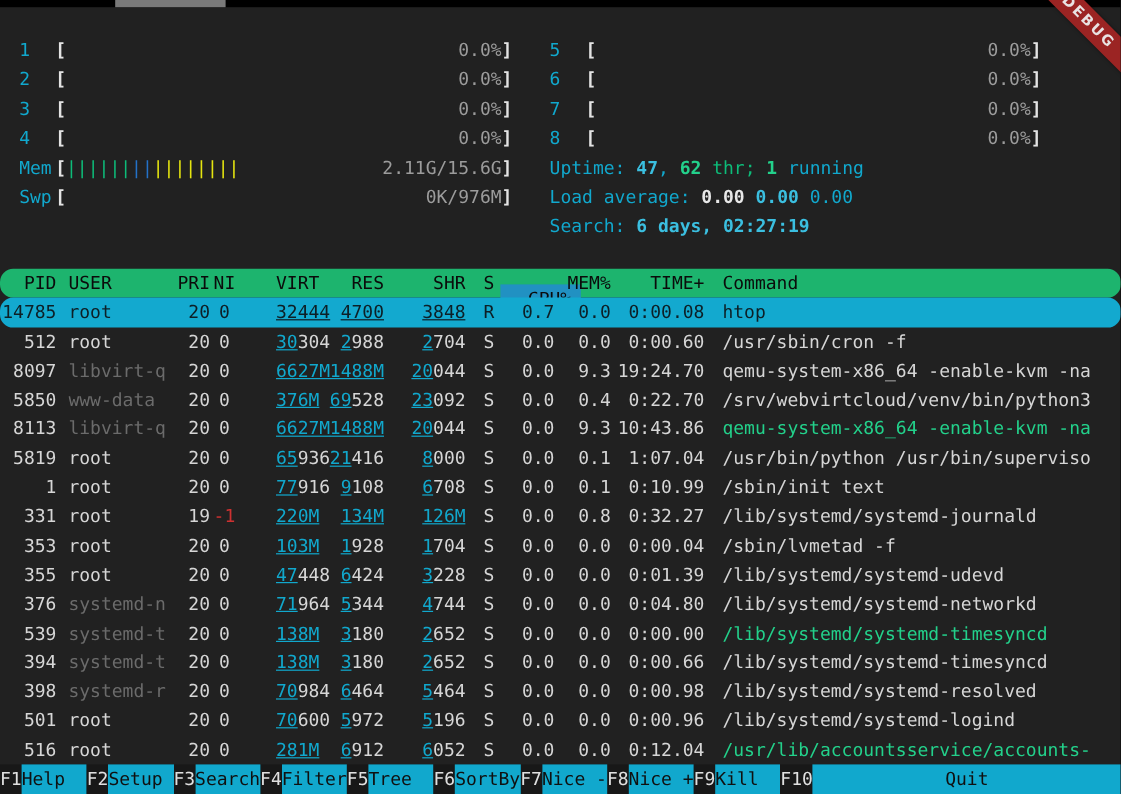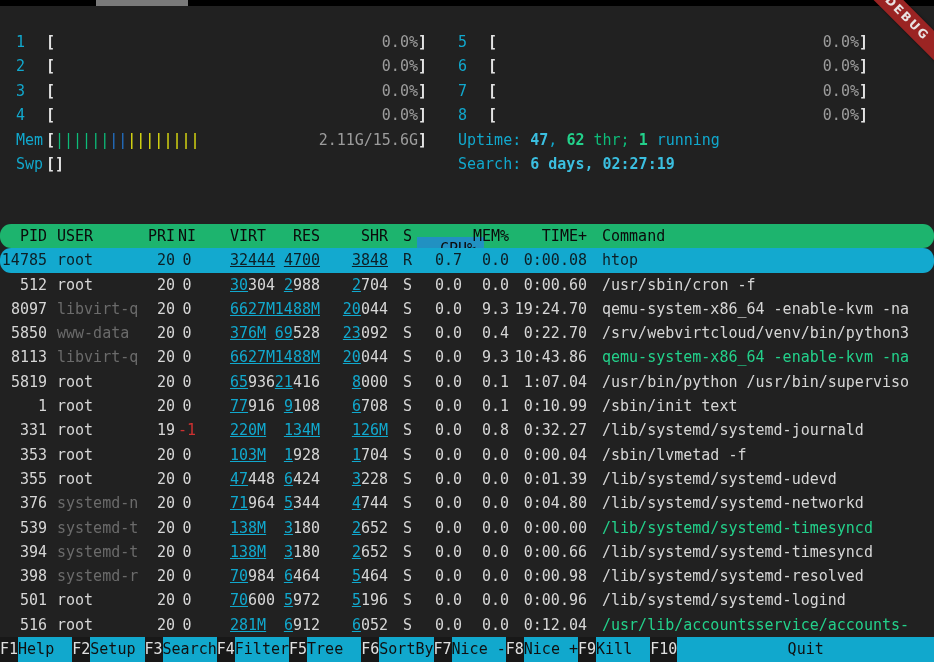--- a/index.html
+++ b/index.html
@@ -84,28 +84,29 @@
 
   <div class="ribbon">DEBUG</div>
 
   <div class="meters">
     <div class="mcol left" id="mcol-left">
         <div class="mrow"><span class="mlabel">1</span><span class="brack">[</span><span class="mbody"><span class="bars"></span><span class="mval">0.0%</span></span><span class="brack">]</span></div>
         <div class="mrow"><span class="mlabel">2</span><span class="brack">[</span><span class="mbody"><span class="bars"></span><span class="mval">0.0%</span></span><span class="brack">]</span></div>
         <div class="mrow"><span class="mlabel">3</span><span class="brack">[</span><span class="mbody"><span class="bars"></span><span class="mval">0.0%</span></span><span class="brack">]</span></div>
         <div class="mrow"><span class="mlabel">4</span><span class="brack">[</span><span class="mbody"><span class="bars"></span><span class="mval">0.0%</span></span><span class="brack">]</span></div>
         <div class="mrow"><span class="mlabel">Mem</span><span class="brack">[</span><span class="mbody"><span class="bars"><span class="b-g">||||||</span><span class="b-b">||</span><span class="b-y">||||||||</span></span><span class="mval">2.11G/15.6G</span></span><span class="brack">]</span></div>
-        <div class="mrow"><span class="mlabel">Swp</span><span class="brack">[</span><span class="brack">]</span></div>
+        <div class="mrow"><span class="mlabel">Swp</span><span class="brack">[</span><span class="mbody"><span class="bars"></span><span class="mval">0K/976M</span></span><span class="brack">]</span></div>
       </div>
     <div class="mcol right" id="mcol-right">
         <div class="mrow"><span class="mlabel">5</span><span class="brack">[</span><span class="mbody"><span class="bars"></span><span class="mval">0.0%</span></span><span class="brack">]</span></div>
         <div class="mrow"><span class="mlabel">6</span><span class="brack">[</span><span class="mbody"><span class="bars"></span><span class="mval">0.0%</span></span><span class="brack">]</span></div>
         <div class="mrow"><span class="mlabel">7</span><span class="brack">[</span><span class="mbody"><span class="bars"></span><span class="mval">0.0%</span></span><span class="brack">]</span></div>
         <div class="mrow"><span class="mlabel">8</span><span class="brack">[</span><span class="mbody"><span class="bars"></span><span class="mval">0.0%</span></span><span class="brack">]</span></div>
         <div class="irow"><span class="t-cyan">Uptime: </span><span class="t-bcyan bold">47</span><span class="t-cyan">, </span><span class="t-bgreen bold">62</span><span class="t-green"> thr; </span><span class="t-bgreen bold">1</span><span class="t-cyan"> running</span></div>
+        <div class="irow"><span class="t-cyan">Load average: </span><span class="t-white bold">0.00</span><span> </span><span class="t-bcyan bold">0.00</span><span> </span><span class="t-cyan">0.00</span></div>
         <div class="irow"><span class="t-cyan">Search: </span><span class="t-bcyan bold">6 days, 02:27:19</span></div>
       </div>
   </div>
 
   <div class="gap"></div>
 
   <div class="table">
     <div class="prow hdr" id="table-header"><span class="c-pid">PID</span><span class="c-user">USER</span><span class="c-pri">PRI</span><span class="c-ni">NI</span><span class="c-virt">VIRT</span><span class="c-res">RES</span><span class="c-shr">SHR</span><span class="c-s">S</span><span class="c-cpu sortcol">CPU%</span><span class="c-mem">MEM%</span><span class="c-time">TIME+</span><span class="c-cmd">Command</span></div>
     <div id="table-rows">
         <div class="prow sel"><span class="c-pid">14785</span><span class="c-user">root</span><span class="c-pri">20</span><span class="c-ni">0</span><span class="c-virt"><span class="hi">32444</span></span><span class="c-res"><span class="hi">4700</span></span><span class="c-shr"><span class="hi">3848</span></span><span class="c-s">R</span><span class="c-cpu">0.7</span><span class="c-mem">0.0</span><span class="c-time">0:00.08</span><span class="c-cmd">htop</span></div>

